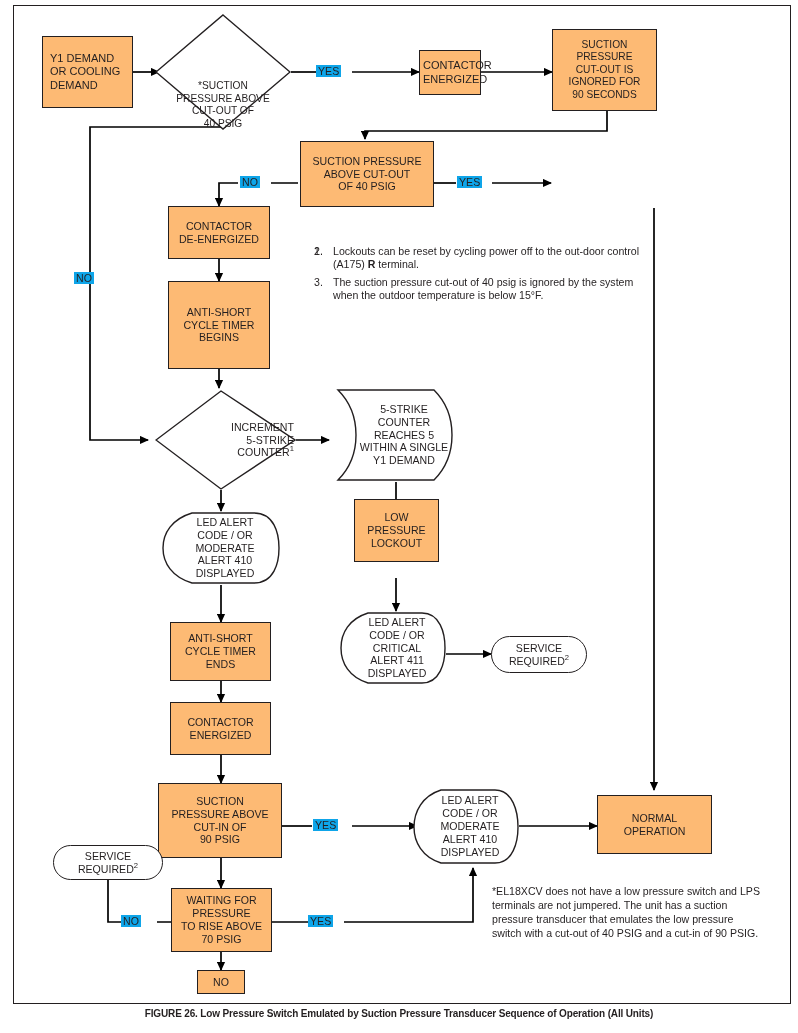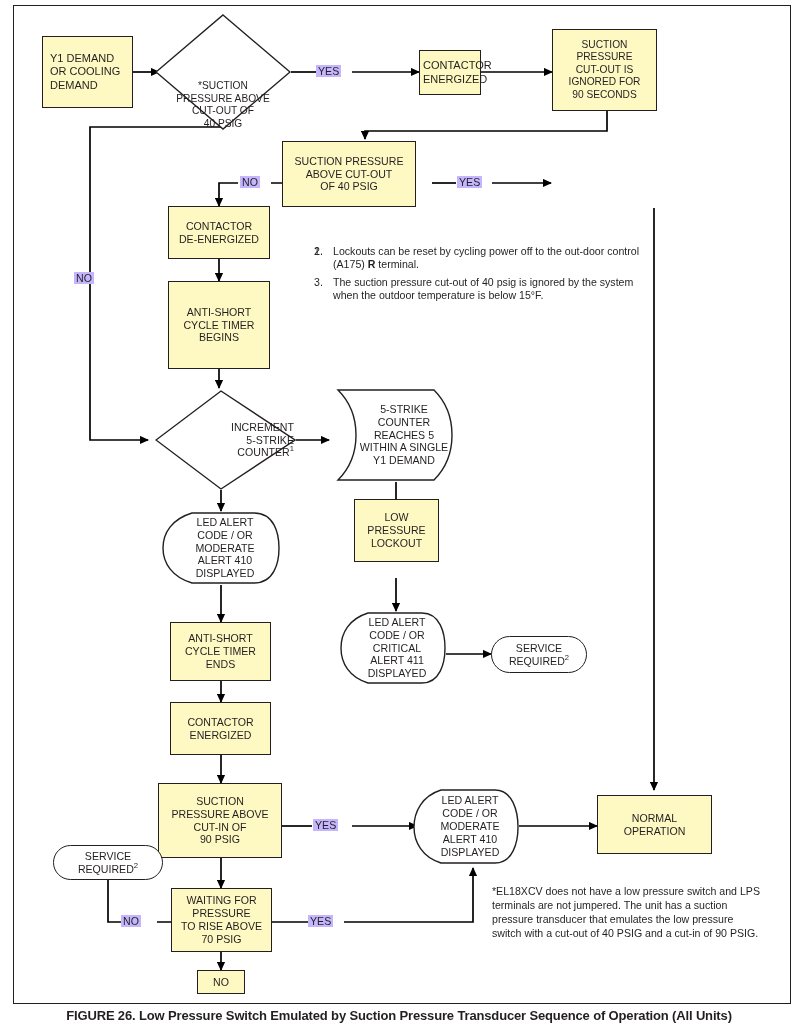--- a/index.html
+++ b/index.html
@@ -33,21 +33,21 @@
     display: flex;
     align-items: center;
     justify-content: center;
     text-align: center;
     color: #231f20;
     line-height: 1.22;
     z-index: 3;
   }
   .rect {
     border: 1.4px solid #231f20;
-    background: #fef9c3;
+    background: #fdba74;
   }
   .rect-label {
     padding: 2px 3px;
     width: 100%;
   }
   .diamond-wrap { background: transparent; }
   .diamond-wrap svg { position: absolute; left: 0; top: 0; }
   .diamond-text, .shape-text {
     position: relative;
     z-index: 2;
@@ -68,21 +68,21 @@
   }
   .stadium {
     border: 1.4px solid #231f20;
     border-radius: 999px;
     background: #ffffff;
   }
   .edge-label {
     position: absolute;
     color: #231f20;
     z-index: 4;
-    background: #c4b5fd;
+    background: #0ea5e9;
     padding: 0 2px;
     white-space: nowrap;
   }
   .notes {
     position: absolute;
     color: #231f20;
     z-index: 3;
   }
   .notes ol {
     margin: 0; padding: 0;
@@ -103,21 +103,21 @@
     color: #231f20;
     line-height: 1.32;
     z-index: 3;
   }
   .caption {
     position: absolute;
     left: 0; top: 1008px;
     width: 798px;
     text-align: center;
     font-weight: bold;
-    font-size: 13px;
+    font-size: 10px;
     color: #231f20;
     letter-spacing: -0.15px;
   }
   sup { font-size: 0.72em; vertical-align: super; line-height: 0; }
   .t10 { font-size: 10.2px; }
   .t105 { font-size: 10.6px; }
   .t11 { font-size: 11px; }
 </style>
 </head>
 <body>
@@ -209,21 +209,21 @@
   </div>
 
   <div class="node rect t10" style="left:552px; top:29px; width:105px; height:82px;">
     <div class="rect-label" style="white-space:pre-line;">SUCTION
 PRESSURE
 CUT-OUT IS
 IGNORED FOR
 90 SECONDS</div>
   </div>
 
-  <div class="node rect t105" style="left:282px; top:141px; width:134px; height:66px;">
+  <div class="node rect t105" style="left:300px; top:141px; width:134px; height:66px;">
     <div class="rect-label" style="white-space:pre-line;">SUCTION PRESSURE
 ABOVE CUT-OUT
 OF 40 PSIG</div>
   </div>
 
 
   <div class="node rect t105" style="left:168px; top:206px; width:102px; height:53px;">
     <div class="rect-label" style="white-space:pre-line;">CONTACTOR
 DE-ENERGIZED</div>
   </div>

